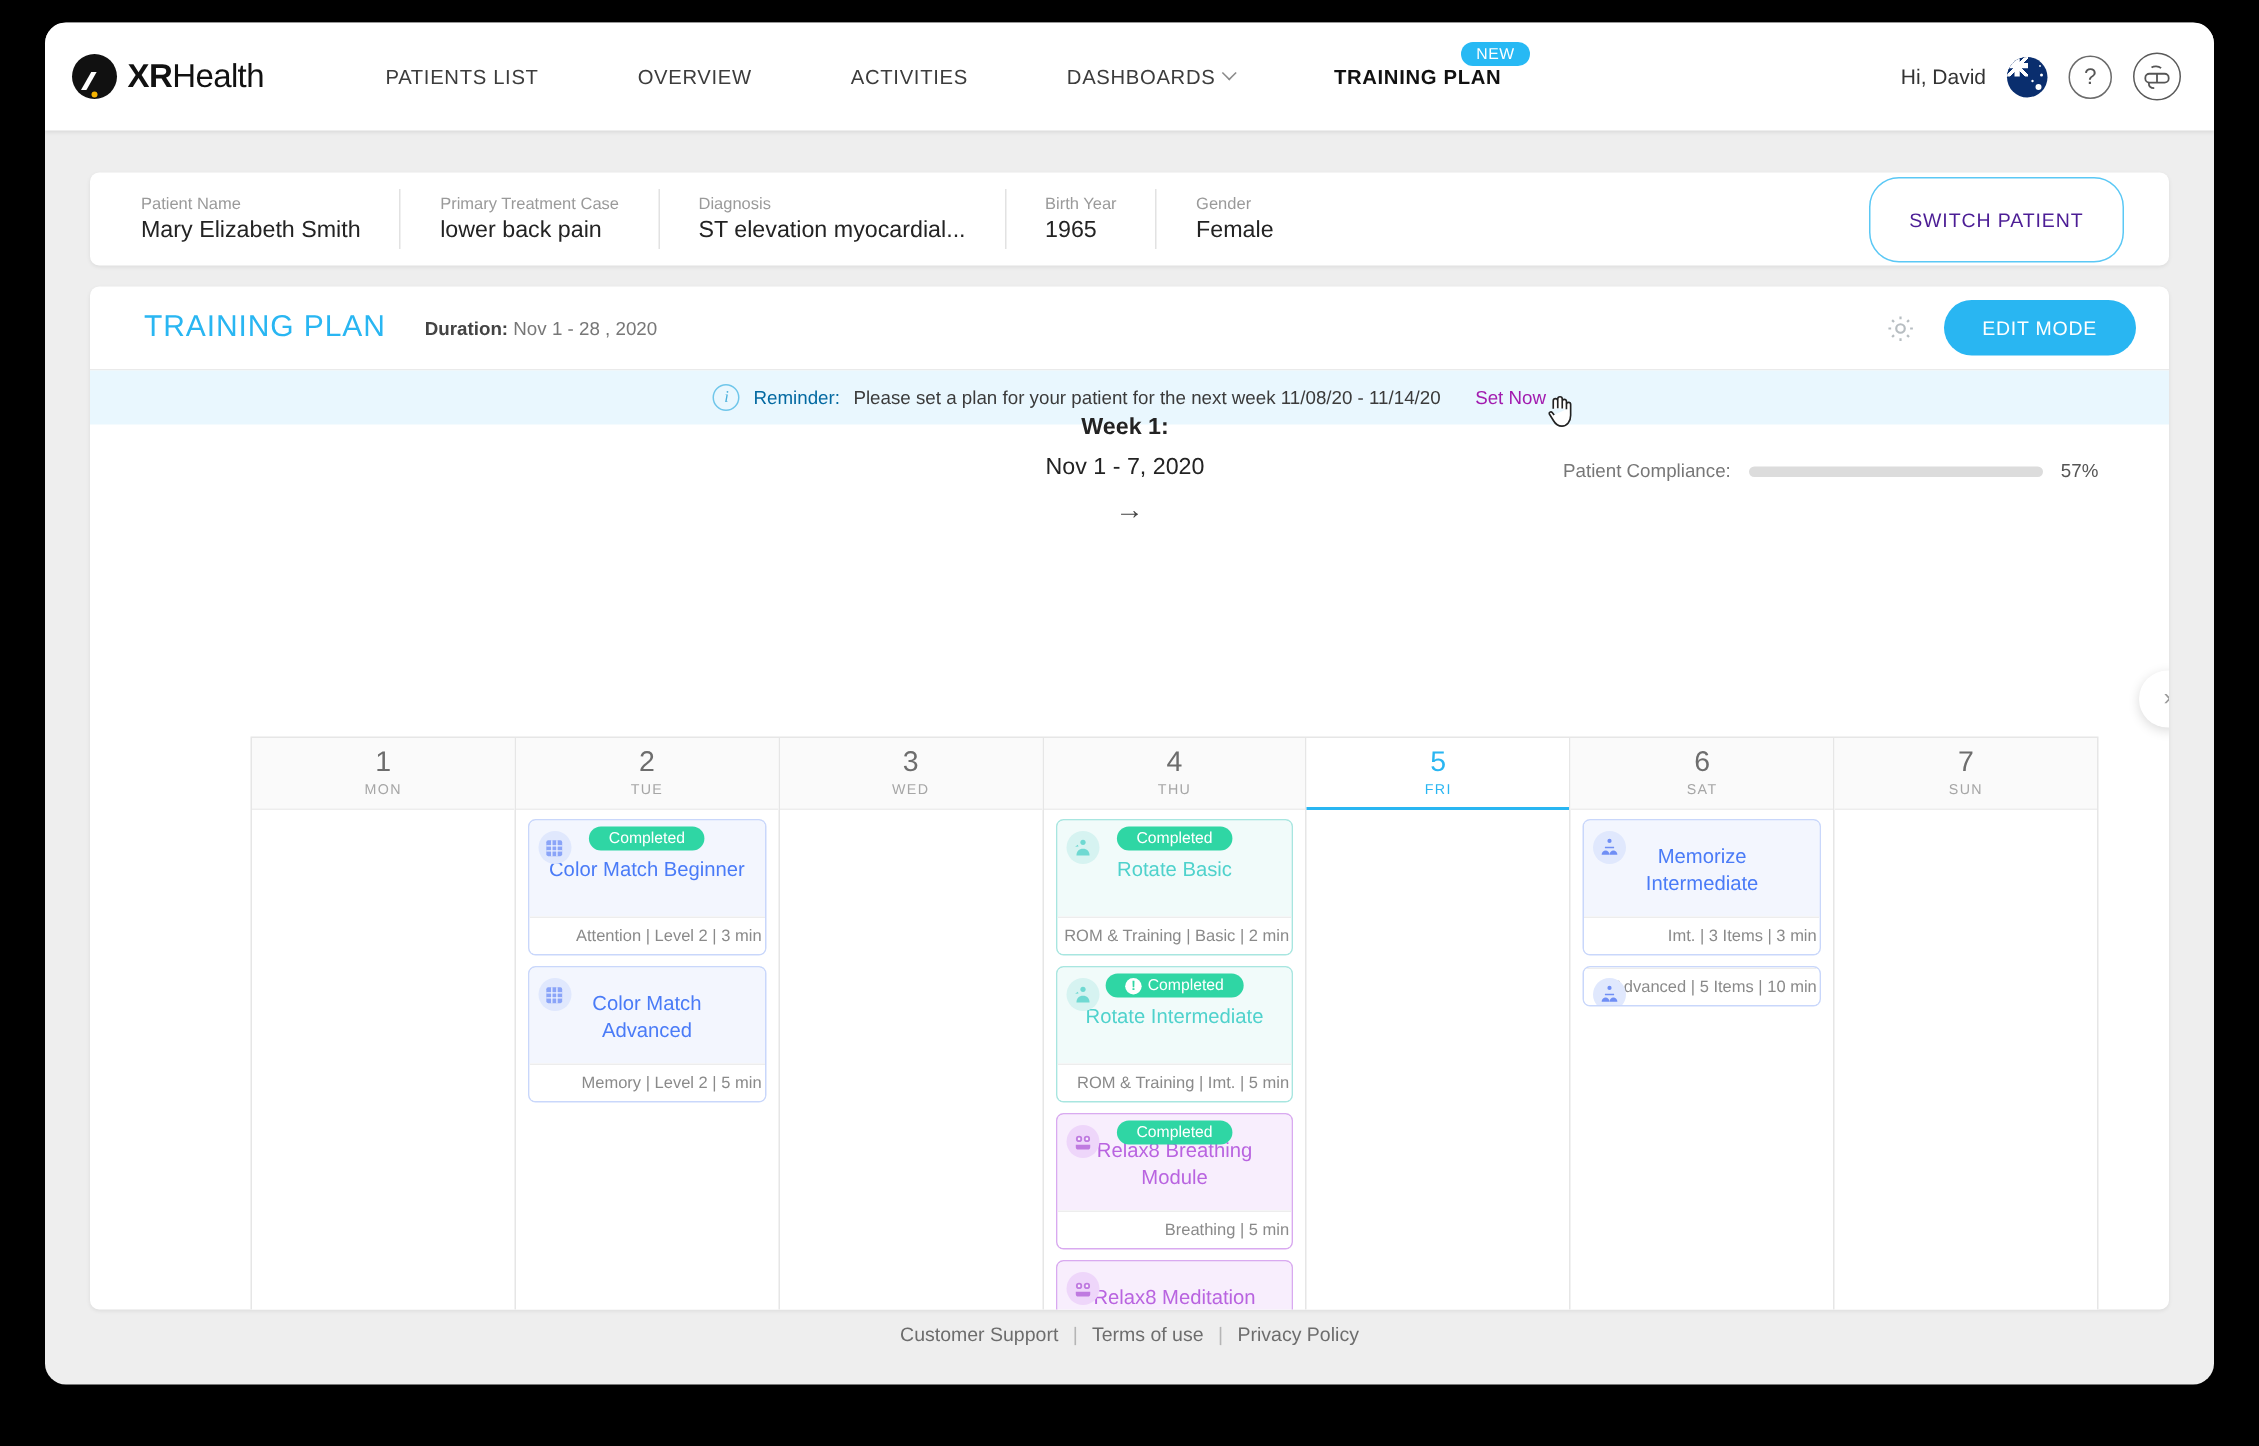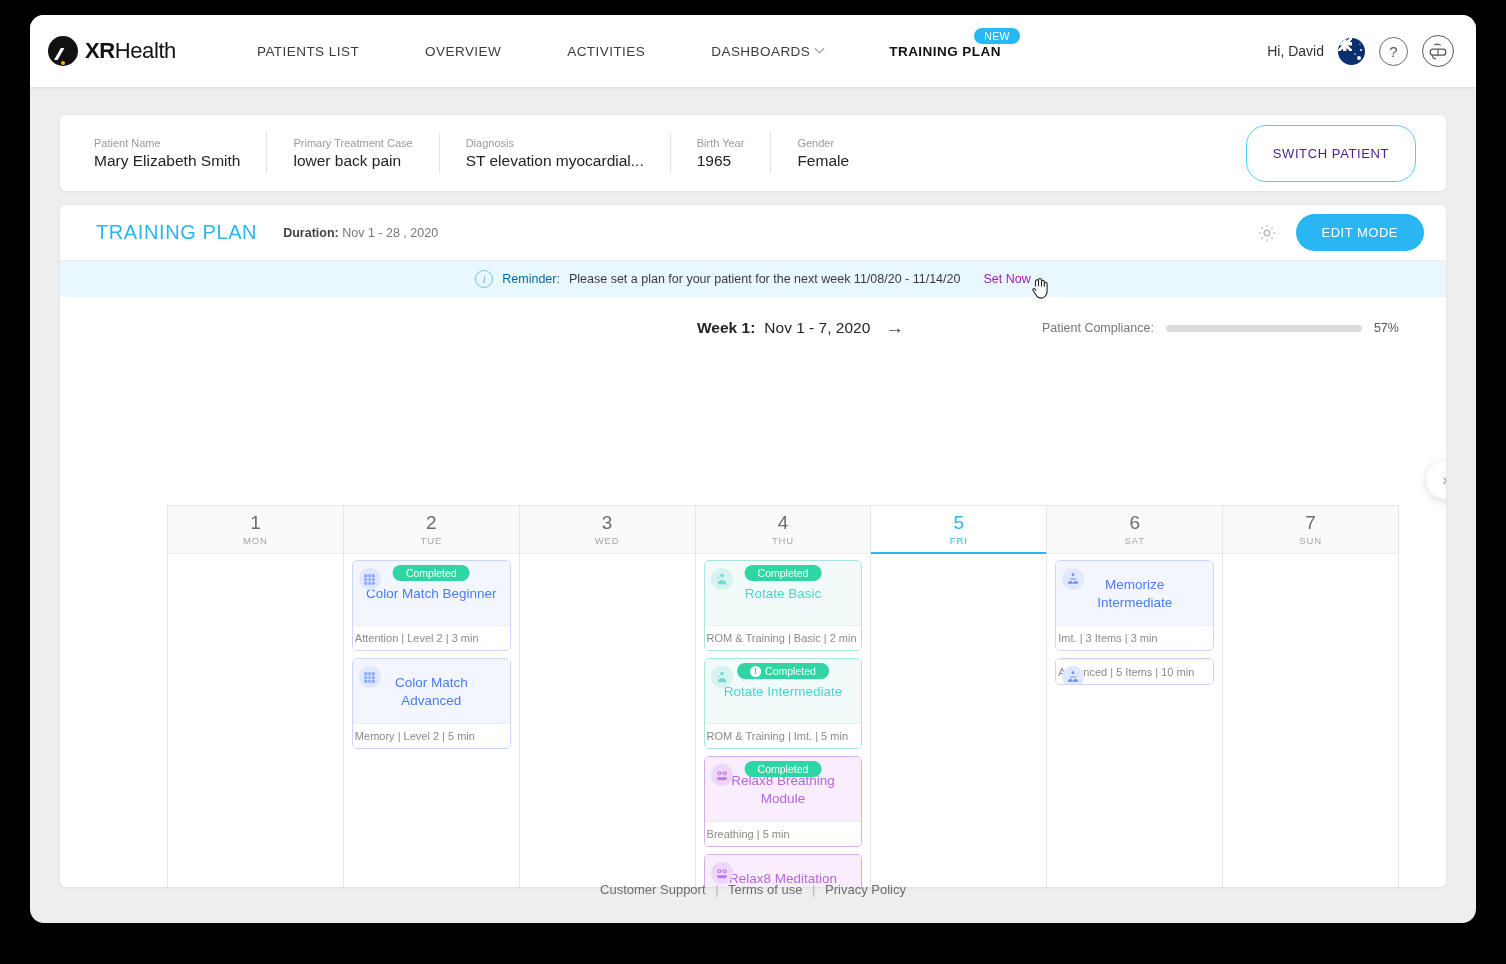--- a/index.html
+++ b/index.html
@@ -88,21 +88,21 @@
     justify-content: center; cursor: pointer; color: #555; font-size: 15px;
   }
   .avatar-circle {
     width: 32px; height: 32px; border-radius: 50%;
     border: 1.3px solid #5a5a5a; display: flex; align-items: center;
     justify-content: center; cursor: pointer; overflow: hidden;
   }
 
   
   .patient-bar {
-    margin: 28px 30px 0 30px; height: 76px; background: #fff;
+    margin: 28px 30px 0 30px; height: 62px; background: #fff;
     border-radius: 6px; display: flex; align-items: center;
     box-shadow: 0 1px 3px rgba(0,0,0,.08); padding: 0 6px 0 0;
   }
   .pfield {
     padding: 0 26px; height: 40px; display: flex;
     flex-direction: column; justify-content: center;
     border-right: 1px solid #e2e2e2;
   }
   .pfield:first-child { padding-left: 34px; }
   .pfield.last { border-right: none; }
@@ -155,21 +155,21 @@
     pointer-events: none;
   }
 
   
   .week-row {
     display: flex; align-items: center; padding: 18px 0 10px 0;
     position: relative; height: 54px;
   }
   .week-label {
     position: absolute; left: 637px; display: flex; align-items: center; gap: 9px;
-    font-size: 15.5px; color: #232323;
+    font-size: 15.5px; color: #232323; flex-direction: column;
   }
   .week-label b { font-weight: 700; }
   .arrow-next { font-size: 19px; color: #444; cursor: pointer; margin-left: 6px; }
   .compliance {
     position: absolute; left: 982px; display: flex; align-items: center; gap: 12px;
     font-size: 12.5px; color: #777;
   }
   .bar-track { width: 196px; height: 7px; background: #dcdcdc; border-radius: 4px; }
   .bar-fill { height: 7px; background: #20b3f3; border-radius: 4px; }
   .compliance-pct { font-size: 12.5px; color: #555; }
@@ -200,21 +200,21 @@
   .card-body {
     background: #f3f6fe; padding: 14px 8px 12px 8px; min-height: 64px;
     display: flex; align-items: center; justify-content: center;
   }
   .card-title {
     font-size: 13.5px; line-height: 18px; text-align: center; color: #4a7bf7;
     padding: 0 4px;
   }
   .card-foot {
     border-top: 1px solid #ededed; background: #fff;
-    font-size: 11px; color: #8a8a8a; text-align: left; padding: 6px 2px;
+    font-size: 11px; color: #8a8a8a; text-align: right; padding: 6px 2px;
   }
   .card-icon {
     position: absolute; left: 6px; top: 7px; width: 22px; height: 22px;
     border-radius: 50%; background: #e0e8fd; display: flex;
     align-items: center; justify-content: center;
   }
   .badge {
     position: absolute; top: 4px; left: 50%; transform: translateX(-50%);
     background: #2fd6a4; color: #fff; font-size: 10.5px; border-radius: 9px;
     padding: 2px 13px; white-space: nowrap; display: flex;

